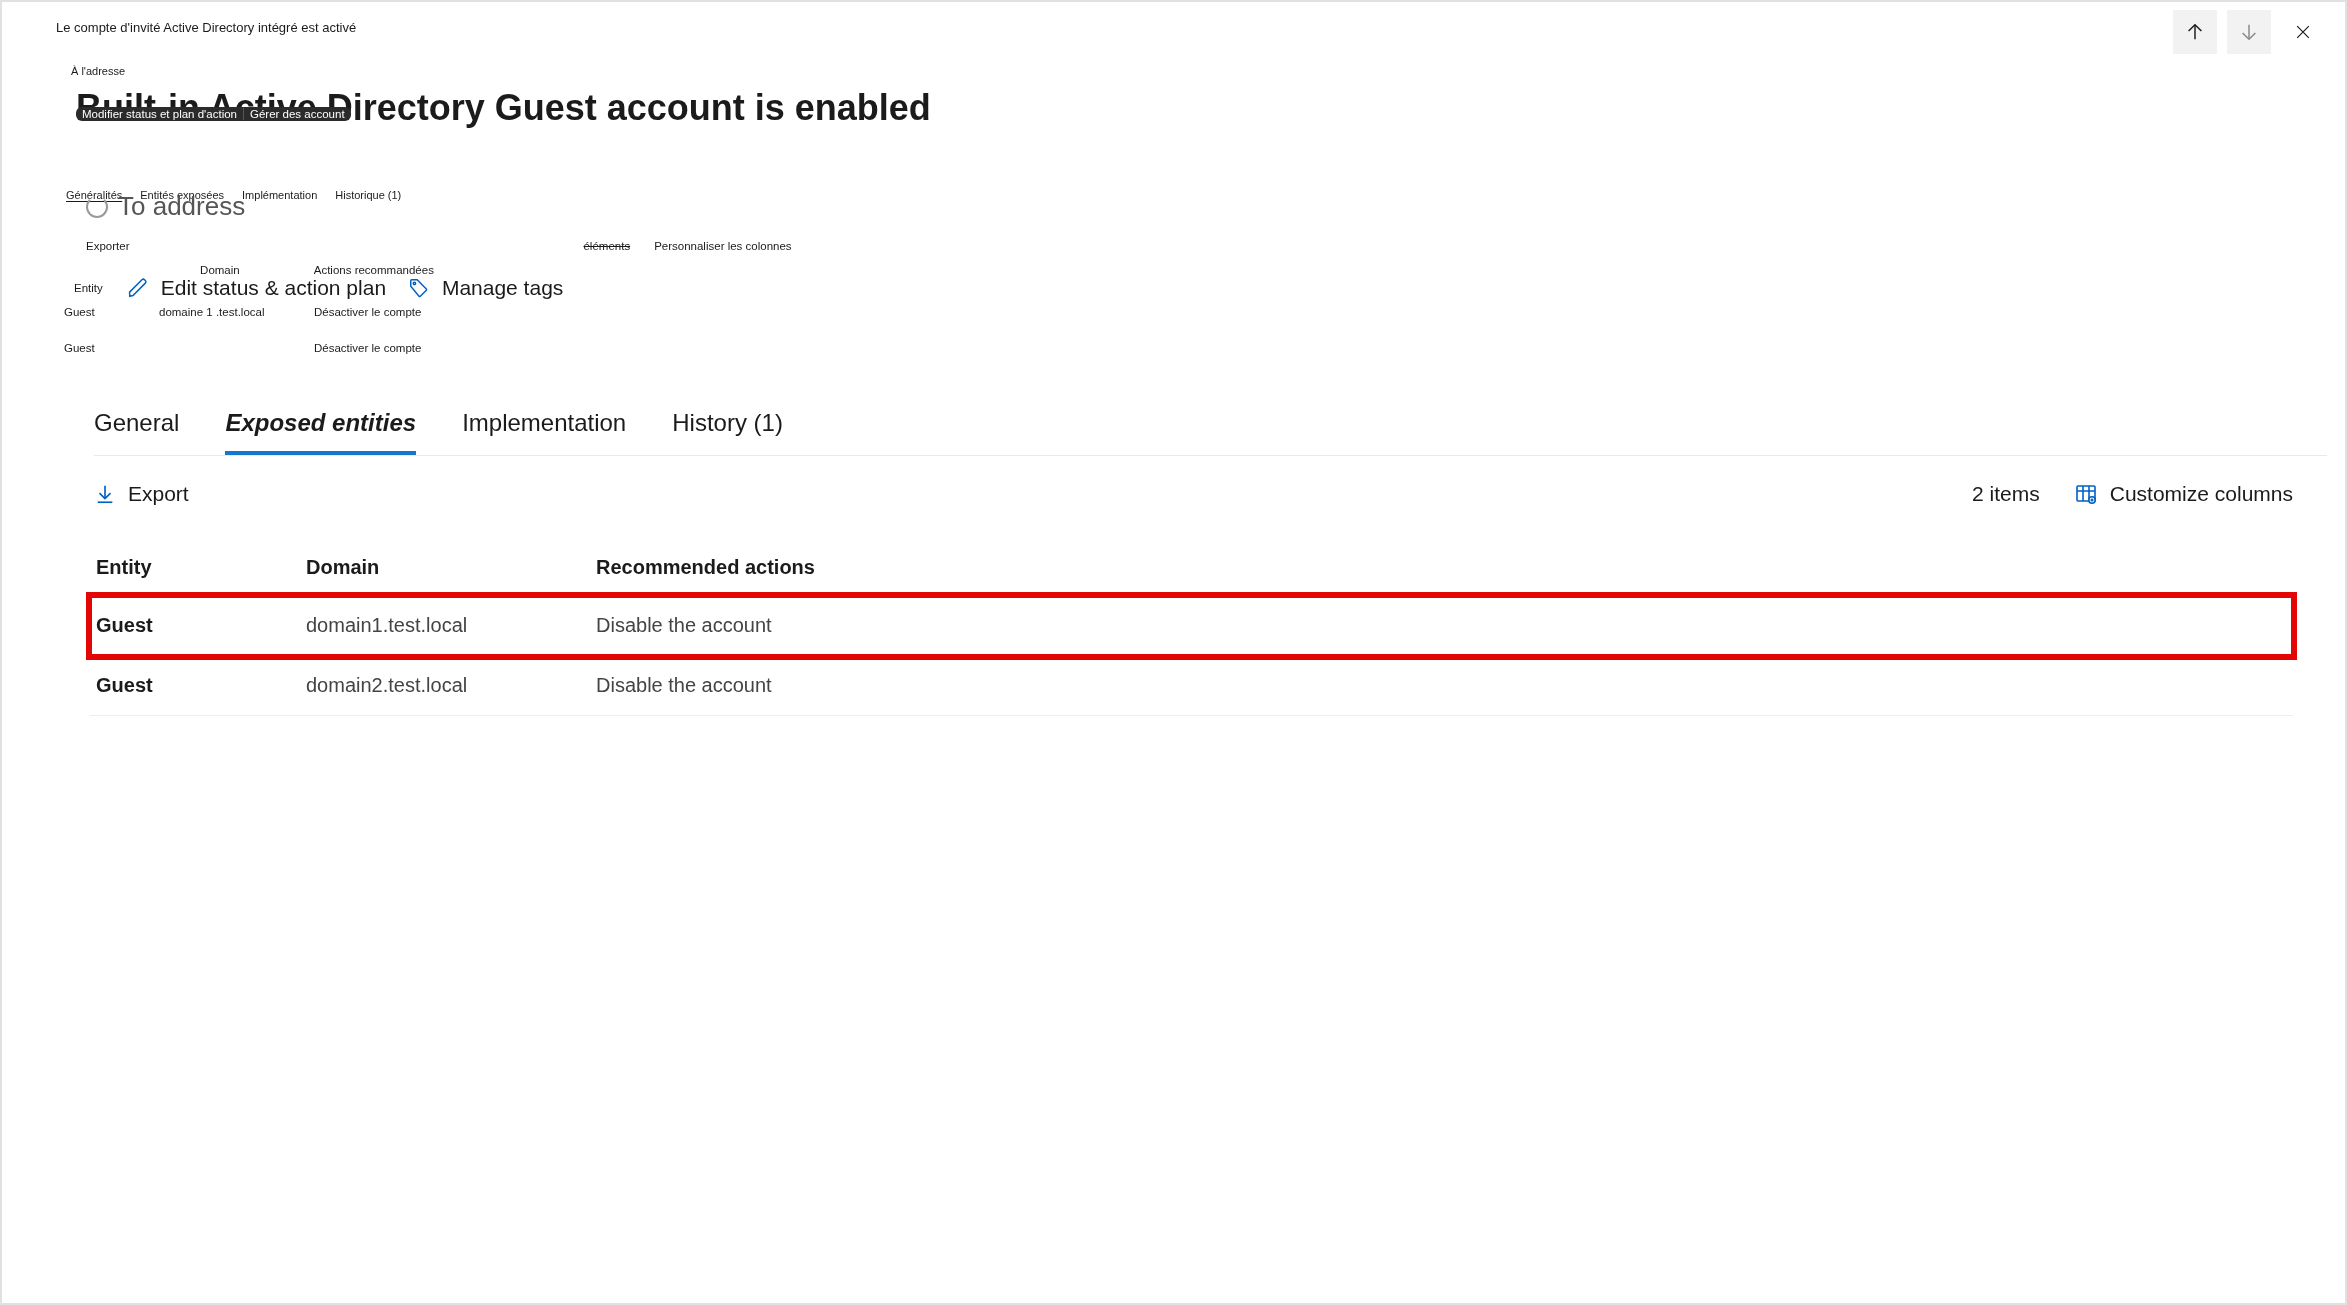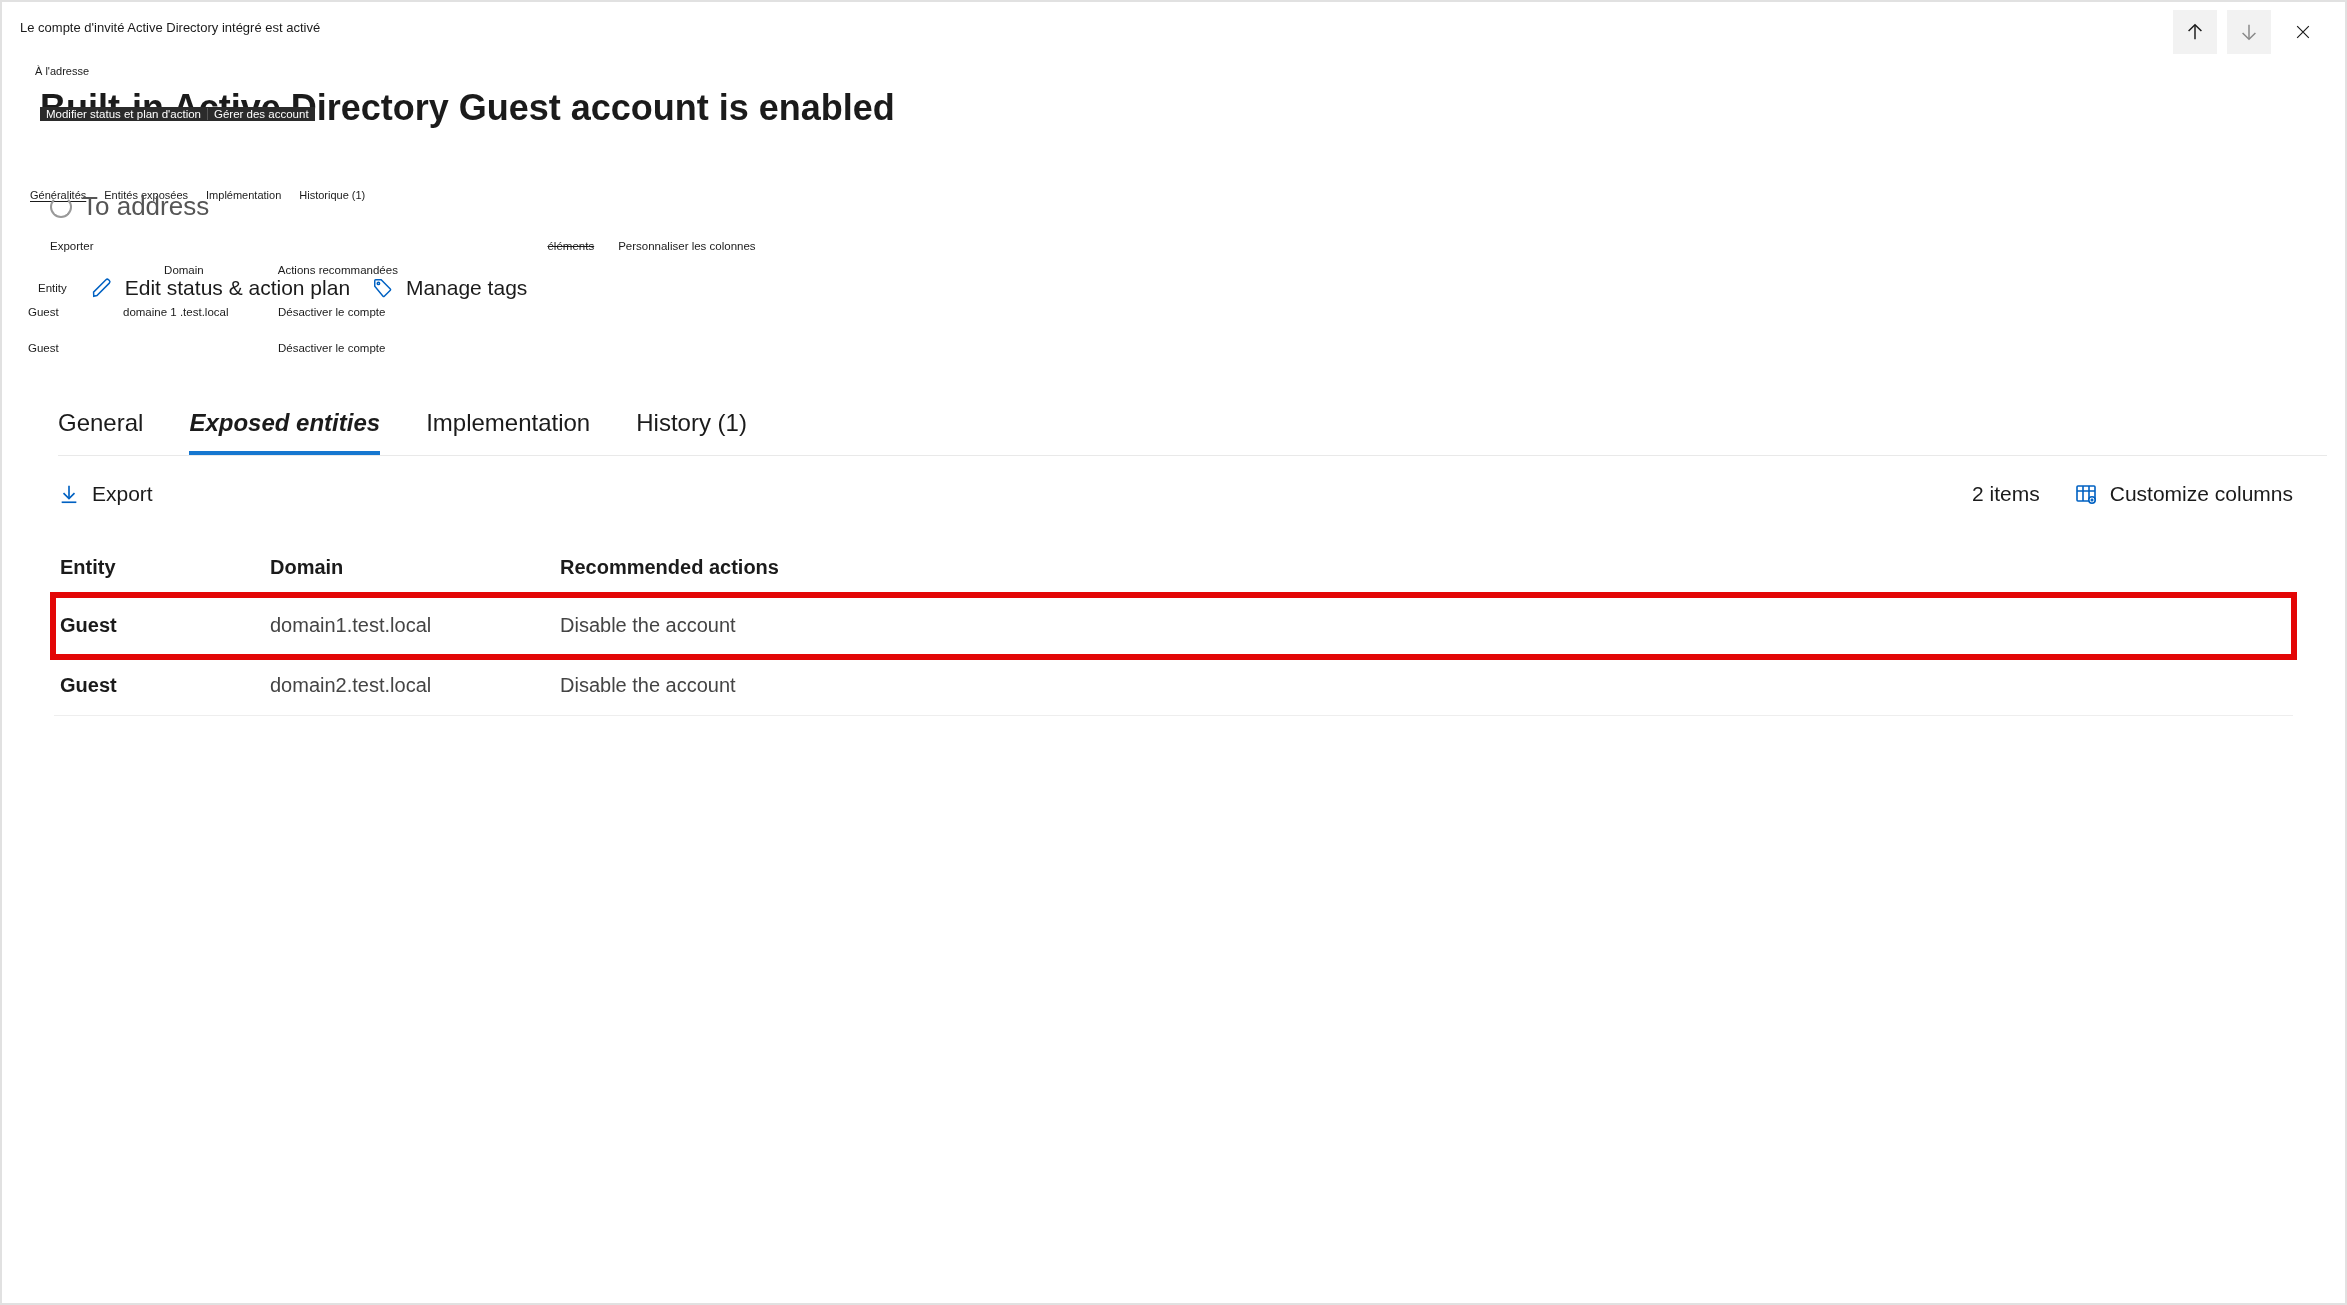--- a/index.html
+++ b/index.html
@@ -8,20 +8,21 @@
     font-family: "Segoe UI", "Segoe UI Web", -apple-system, BlinkMacSystemFont, Arial, sans-serif;
     color: #1b1b1b;
     background: #ffffff;
   }
   .outer {
     border: 2px solid #e1e1e1;
     width: 100%;
     box-sizing: border-box;
     min-height: 100vh;
     position: relative;
+    padding-left: 36px;
   }
 
   
   .win-controls {
     position: absolute;
     top: 8px;
     right: 20px;
     display: flex;
     gap: 10px;
     align-items: center;
@@ -63,20 +64,21 @@
   }
   .tooltip-bar {
     position:absolute;
     left: 20px;
     top: 20px;
     font-size: 11.5px;
     color: #fff;
     background: #2b2b2b;
     display:flex;
     padding: 1px 0;
+    border-radius: 6px;
   }
   .tooltip-bar span {
     padding: 0 6px;
     border-right: 1px solid rgba(255,255,255,0.2);
   }
   .tooltip-bar span:last-child { border-right:none; }
 
   .fr-tabs {
     display:flex;
     gap: 18px;

